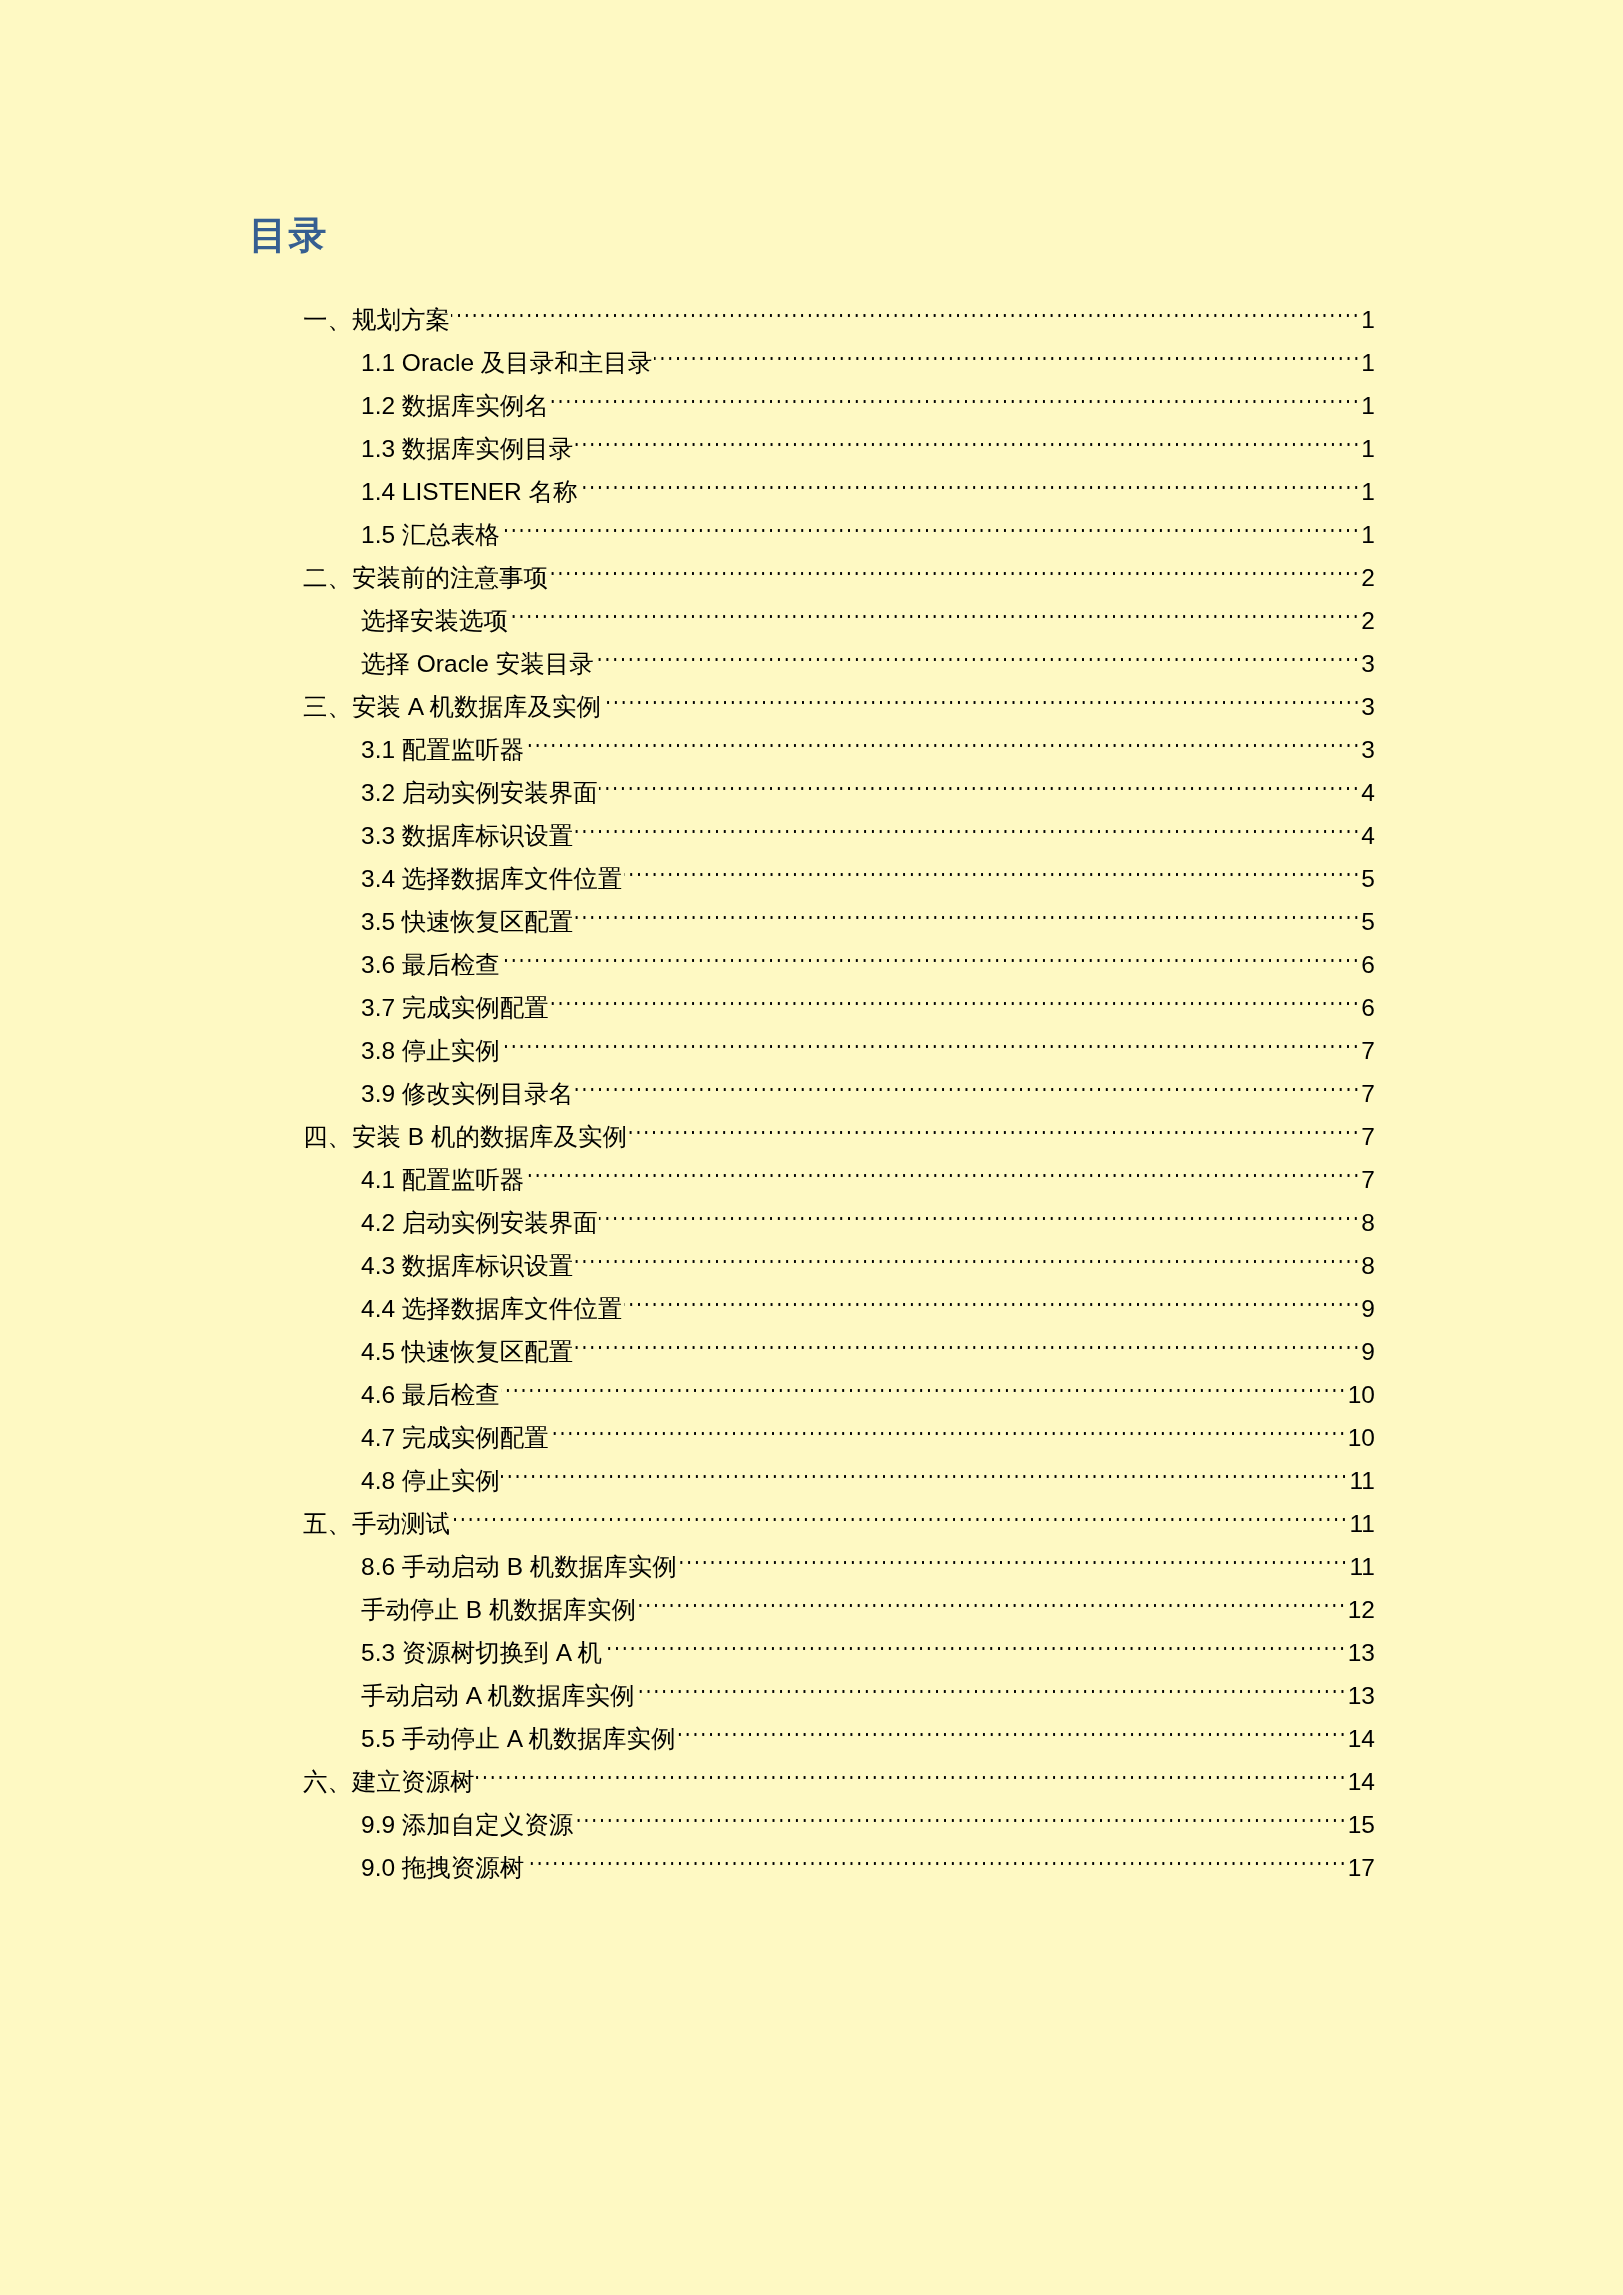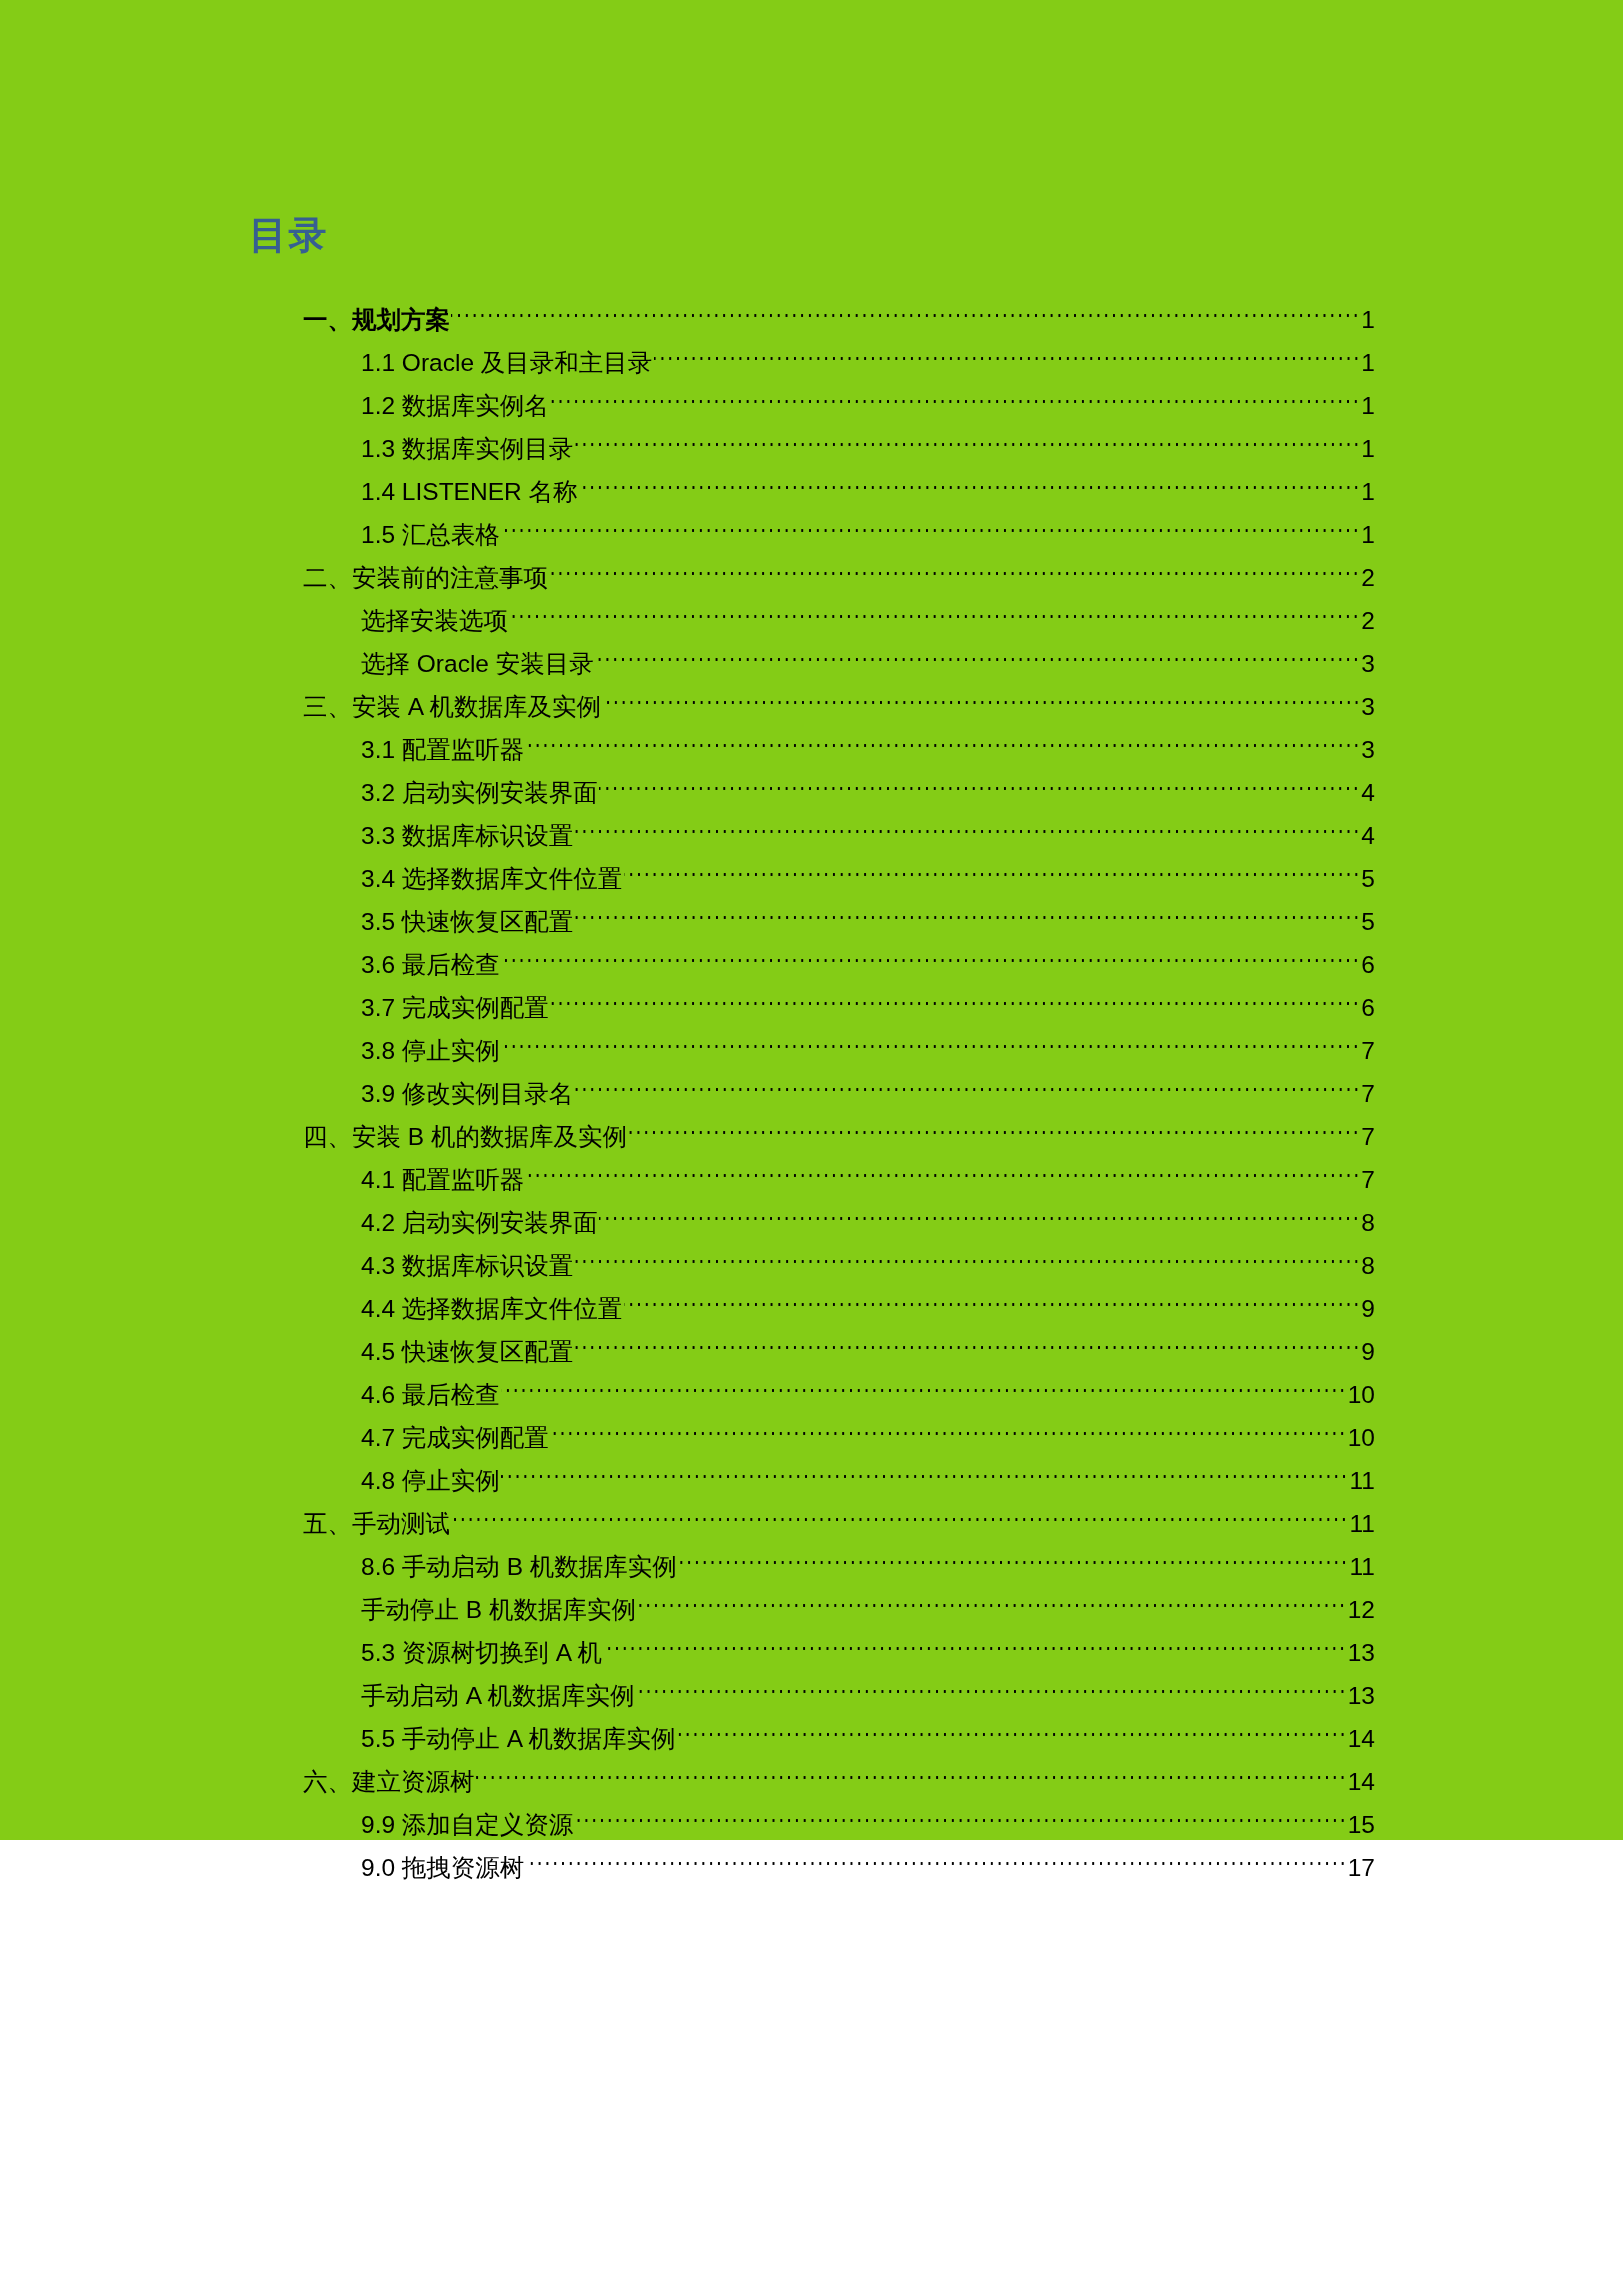--- a/index.html
+++ b/index.html
@@ -1,25 +1,25 @@
 <!DOCTYPE html>
 <html style="font-size:11px"><head>
 <meta charset="utf-8">
 <style>
   html, body { margin: 0; padding: 0; background: #ffffff; }
   body { width: 1623px; height: 2295px; position: relative; overflow: hidden;
          font-family: "Liberation Sans", "DejaVu Sans", sans-serif; color: #000; }
-  .page { position: absolute; left: 0; top: 0; width: 1623px; height: 1840px; background: #84cc16; }
+  .page { position: absolute; left: 0; top: 0; width: 1623px; height: 2295px; background: #fef9c3; }
   .toc-title { position: absolute; left: 249px; top: 208px; font-size: 38px; line-height: 55px;
                color: #365F91; font-weight: bold; letter-spacing: 1.4px; }
   .toc-list { position: absolute; left: 303px; top: 285px; width: 1072px; }
   .toc-row { display: flex; align-items: baseline; height: 43px; line-height: 43px;
              font-size: 24.5px; white-space: nowrap; cursor: pointer; text-decoration: none; color: #000; }
   .toc-row.l2 { padding-left: 58px; }
-  .toc-row.bold .toc-label { font-weight: bold; }
+  .toc-row.bold .toc-label { font-weight: normal; }
   .toc-label { flex: 0 0 auto; }
   .toc-leader { flex: 1 1 auto; overflow: hidden; margin: 0 1.4px; position: relative; height: 43px; }
   .toc-leader::after { content: ""; position: absolute; left: 0; right: 0; bottom: 11px; height: 2.7px;
      background-image: radial-gradient(circle, #000 1.1px, transparent 1.4px);
      background-size: 7.8px 2.7px; background-repeat: repeat-x; background-position: right center; }
   .toc-page { flex: 0 0 auto; text-align: right; min-width: 13.6px; }
 </style>
 </head>
 <body>
 

